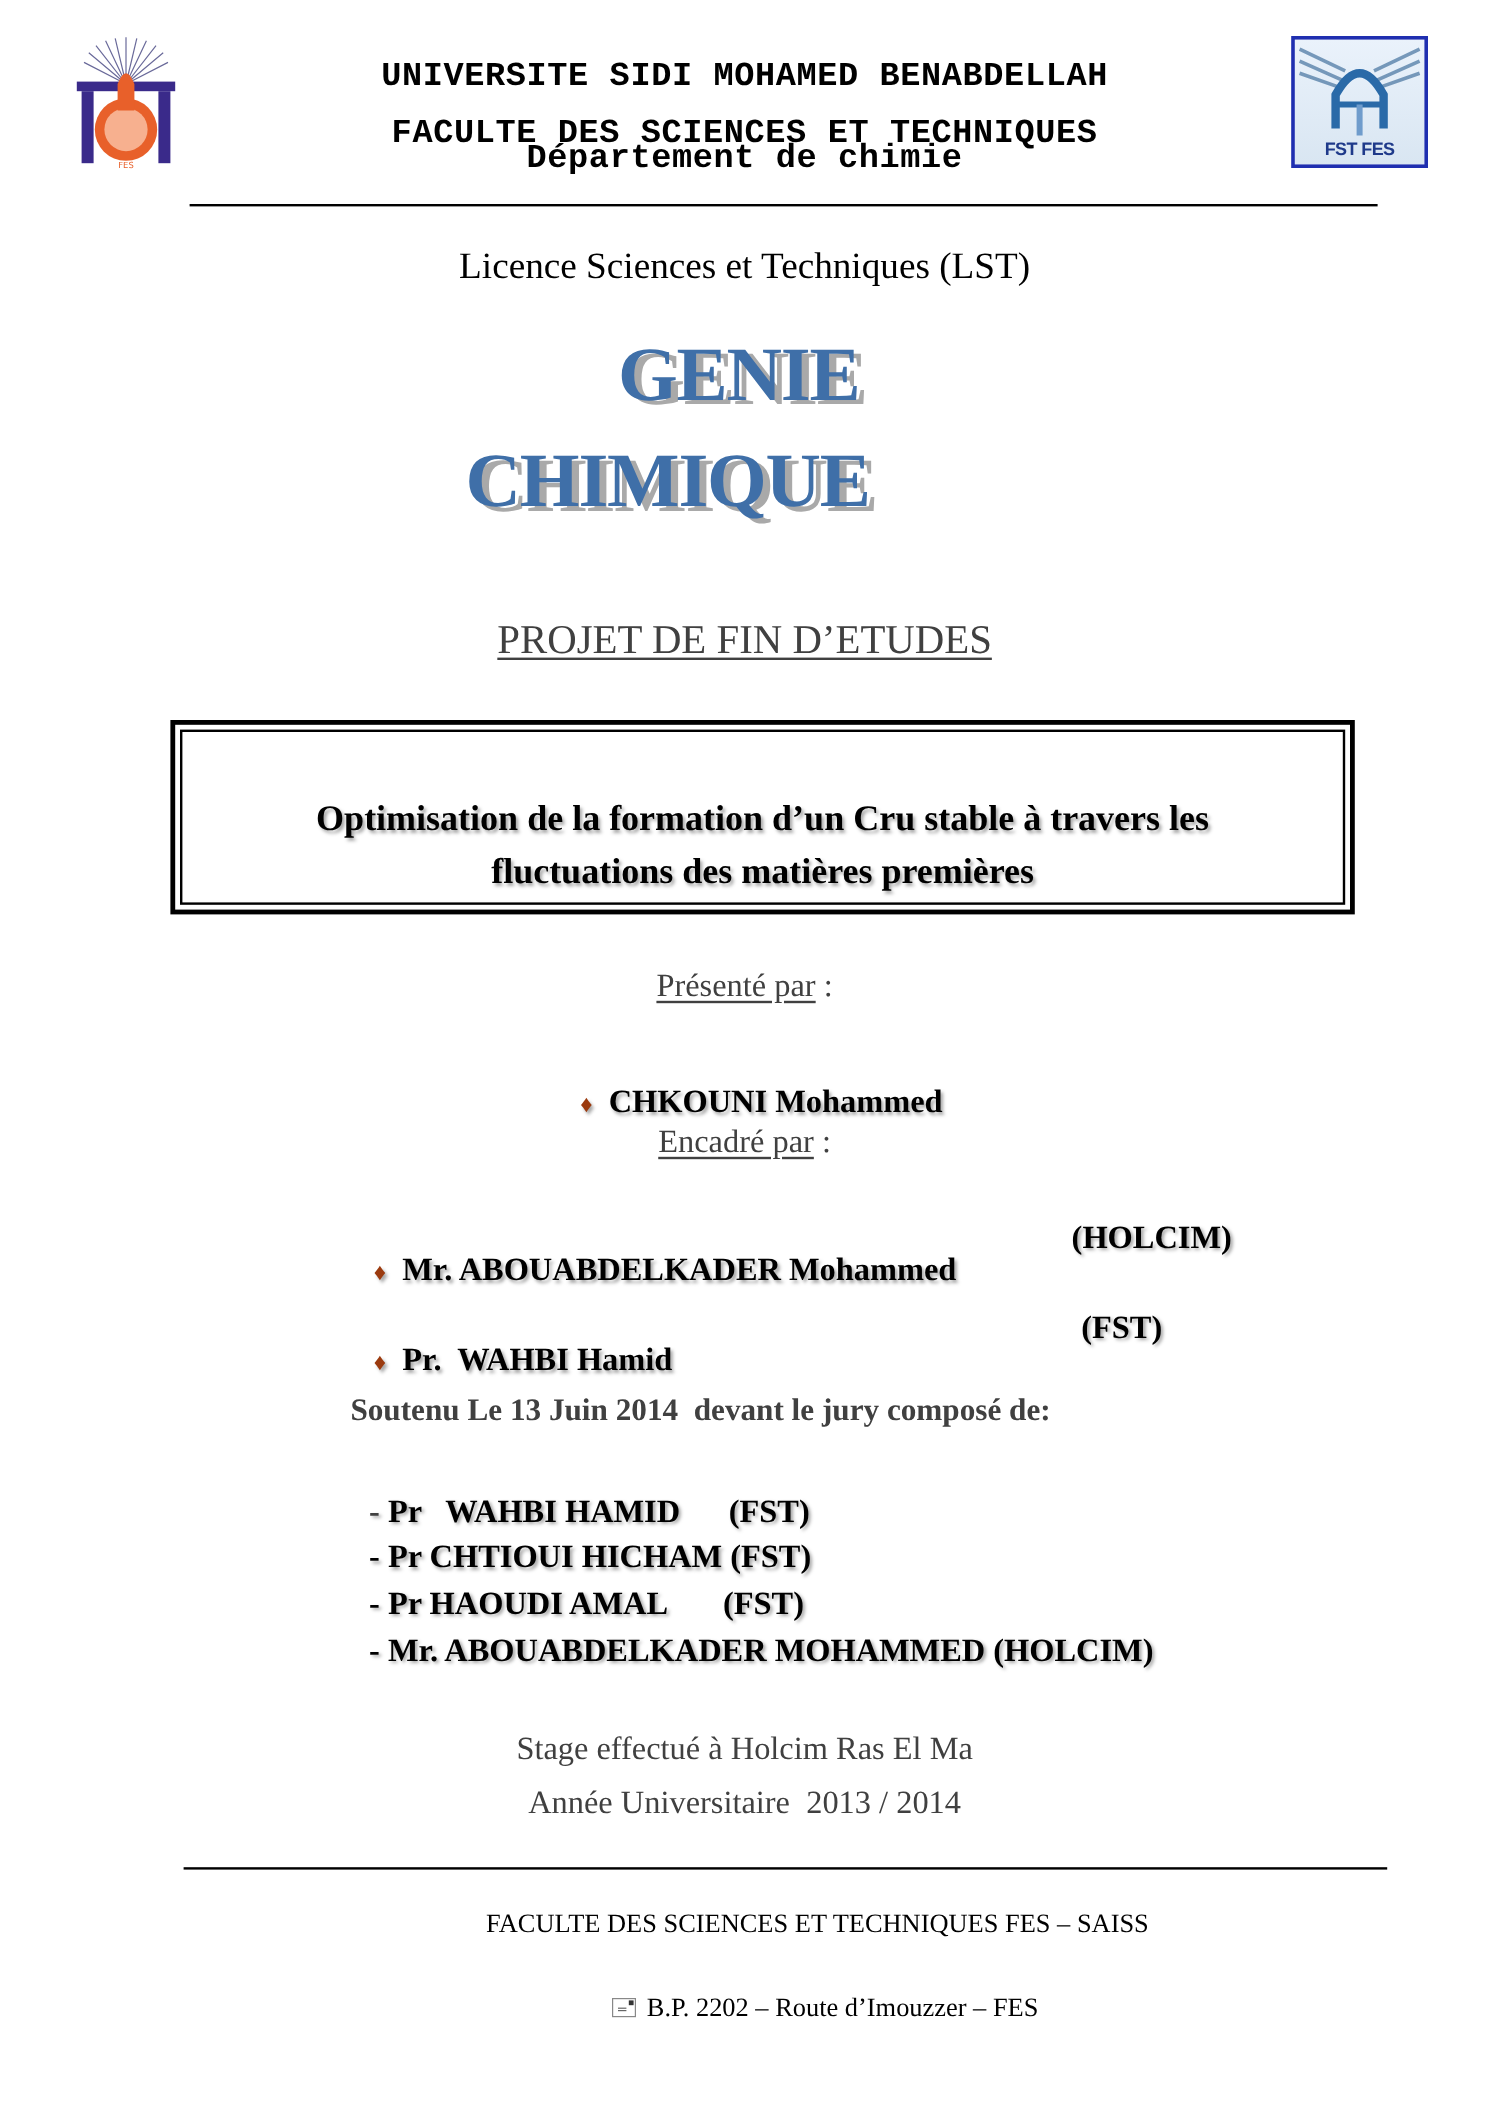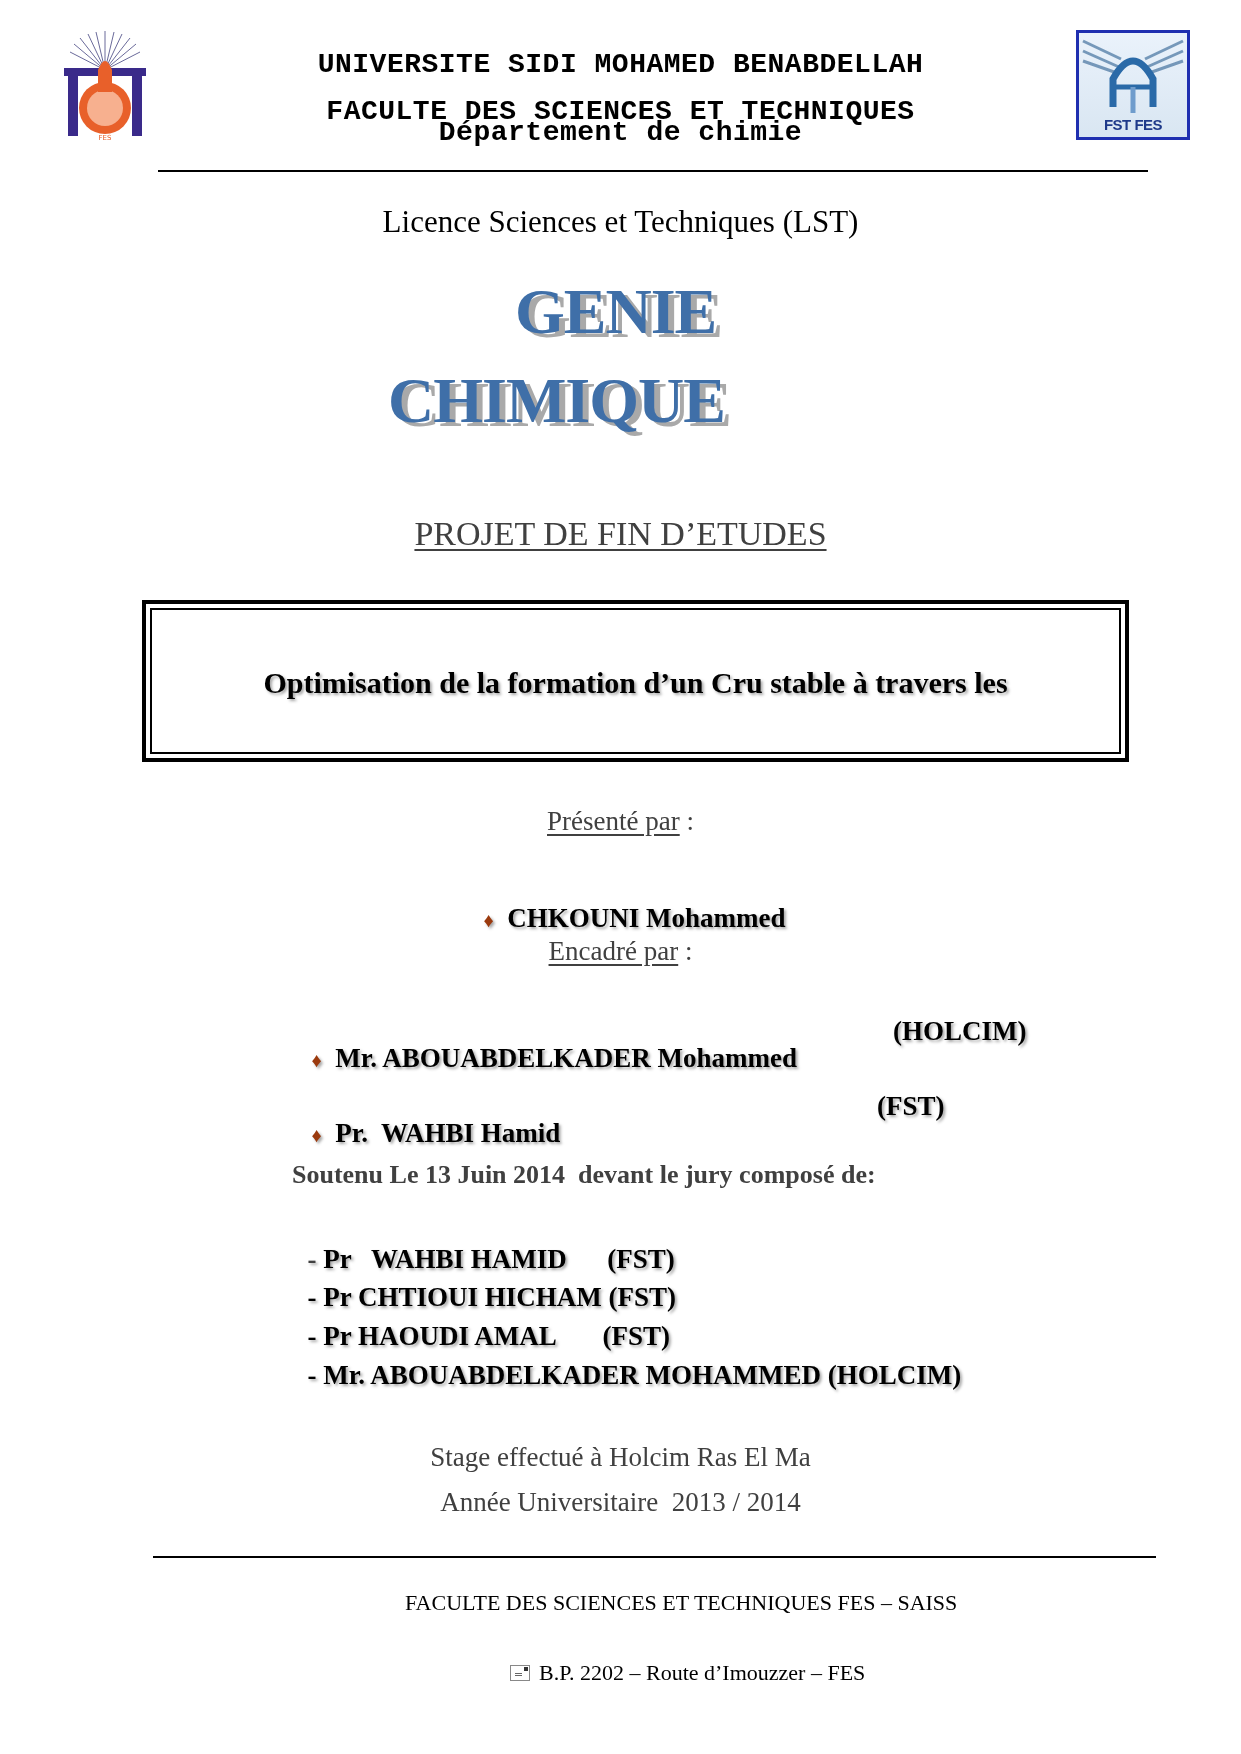--- a/index.html
+++ b/index.html
@@ -65,20 +65,21 @@
 <div class="abs big-title" style="left:388px; top:369px;">CHIMIQUE</div>
 
 <div class="abs center-x bold brown" style="top:517px; font-size:34px; line-height:1;">
   <span class="ul">PROJET DE FIN D’ETUDES</span>
 </div>
 
 <div class="title-box">
   <div class="inner"></div>
   <div class="box-text" style="top:34px;margin-top:23px;">
     <div>Optimisation de la formation d’un Cru stable à travers les</div>
+    <div>fluctuations des matières premières</div>
   </div>
 </div>
 
 <div class="abs center-x bold brown" style="top:808px; font-size:27px; line-height:1;">
   <span class="ul">Présenté par</span><span> :</span>
 </div>
 
 <div class="row shadow" style="left:470px; top:878px;">
   <span class="diamond">♦</span>&nbsp;&nbsp;<span>CHKOUNI Mohammed</span>
 </div>
@@ -88,21 +89,21 @@
 </div>
 
 <div class="row shadow" style="left:298px; top:1018px;">
   <span class="diamond">♦</span>&nbsp;&nbsp;<span>Mr. ABOUABDELKADER Mohammed</span>
 </div>
 <div class="row shadow" style="left:893px; top:1018px;">(HOLCIM)</div>
 
 <div class="row shadow" style="left:298px; top:1093px;">
   <span class="diamond">♦</span>&nbsp;&nbsp;<span>Pr.  WAHBI Hamid</span>
 </div>
-<div class="row shadow" style="left:877px; top:1093px;">(FST)</div>
+<div class="row shadow" style="left:901px; top:1093px;">(FST)</div>
 
 <div class="row brown" style="left:292px; top:1162px; font-size:26px;">Soutenu Le 13 Juin 2014  devant le jury composé de:</div>
 
 <div class="row shadow" style="left:294px; top:1219px;">
   <span class="brown">-</span><span> Pr   WAHBI HAMID      (FST)</span>
 </div>
 <div class="row shadow" style="left:294px; top:1257px;">
   <span>-</span><span> Pr CHTIOUI HICHAM (FST)</span>
 </div>
 <div class="row shadow" style="left:294px; top:1296px;">

